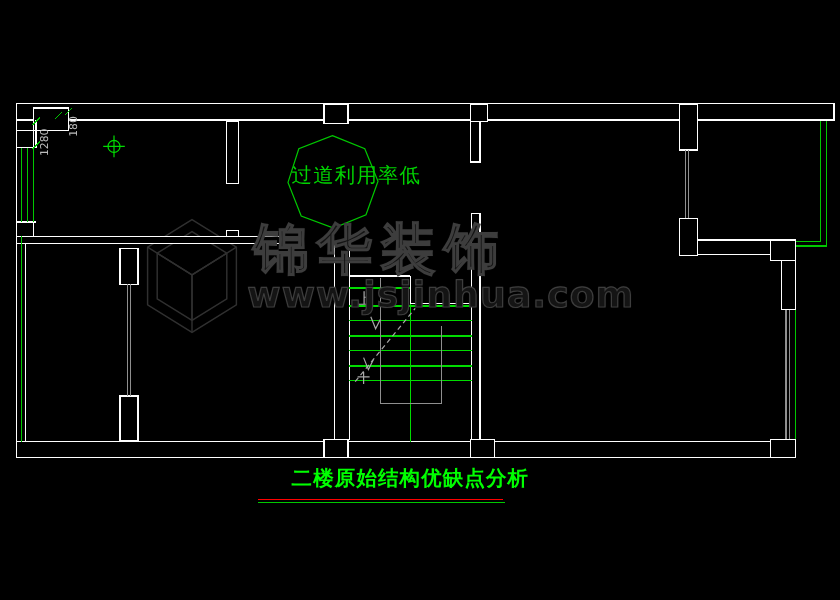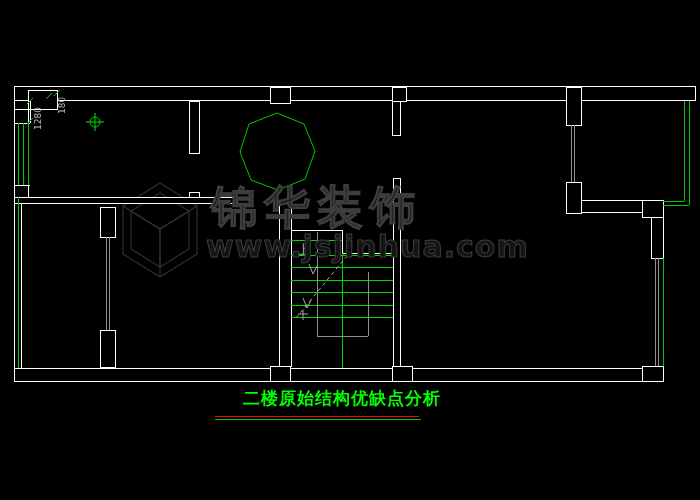--- a/index.html
+++ b/index.html
@@ -94,20 +94,21 @@
       <path d="M571,125 L571,182 M574,125 L574,182"></path>
       <path d="M655,258 L655,366 M658,258 L658,366"></path>
     </g>
 
     <g stroke-width="1">
       <path d="M215,416 L419,416" stroke="#ff0000"></path>
       <path d="M215,419 L421,419" stroke="#00c800"></path>
     </g>
   </svg>
 
+  <div class="txt corridor-note">过道利用率低</div>
 
   <div class="txt stair-up">上</div>
 
   <div class="txt dim dim-1280">1280</div>
 
   <div class="txt dim dim-180">180</div>
 
   <div class="txt wm wm-url">www.jsjinhua.com</div>
 
   <div class="txt wm wm-brand">锦华装饰</div>

